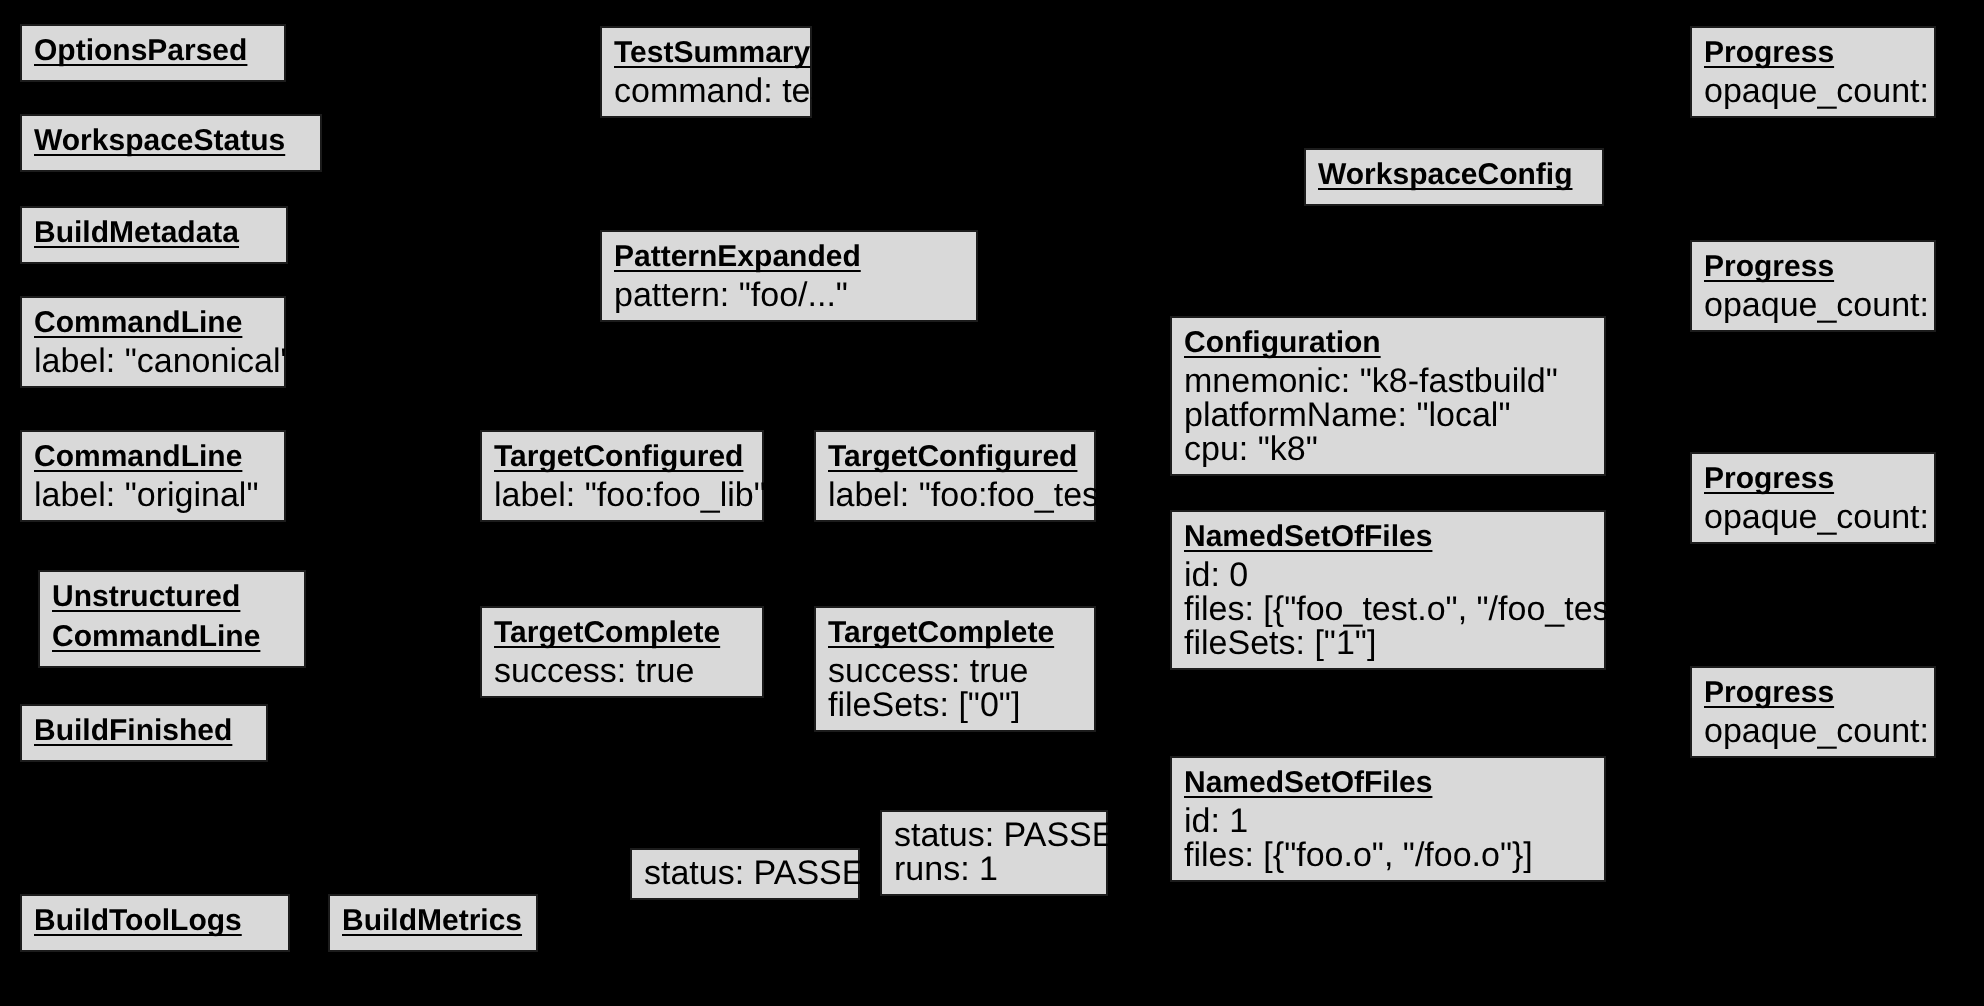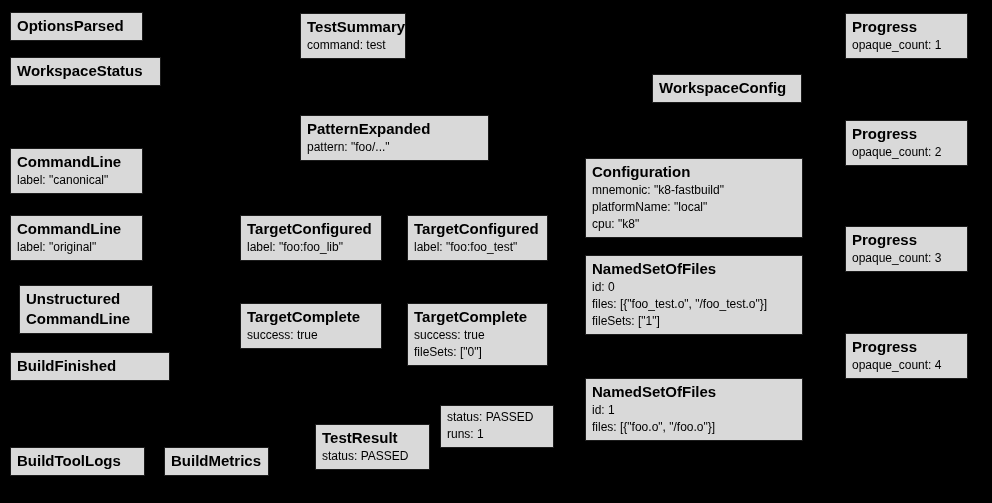--- a/index.html
+++ b/index.html
@@ -20,60 +20,64 @@
     box-sizing: border-box;
     background: var(--color-node_fill, #d9d9d9);
     border: 1px solid var(--color-node_border, #1c1c1c);
     padding: 3px 6px 4px 6px;
     color: var(--color-text, #000000);
   }
   .node .title {
     font-size: 15px;
     line-height: 20px;
     font-weight: bold;
+    text-decoration: underline;
     text-decoration-skip-ink: none;
     text-underline-offset: 2px;
     white-space: pre;
   }
   .node .details {
-    font-size: 12px;
+    font-size: 17px;
     line-height: 17px;
     white-space: pre;
   }
 </style>
 </head>
 <body>
 
 <div class="canvas">
 
   <div class="node" style="left:10px; top:12px; width:133px;">
     <div class="title">OptionsParsed</div>
   </div>
 
   <div class="node" style="left:10px; top:57px; width:151px;">
     <div class="title">WorkspaceStatus</div>
   </div>
 
+  <div class="node" style="left:10px; top:103px; width:134px;">
+    <div class="title">BuildMetadata</div>
+  </div>
 
   <div class="node" style="left:10px; top:148px; width:133px;">
     <div class="title">CommandLine</div>
     <div class="details">label: "canonical"</div>
   </div>
 
   <div class="node" style="left:10px; top:215px; width:133px;">
     <div class="title">CommandLine</div>
     <div class="details">label: "original"</div>
   </div>
 
   <div class="node" style="left:19px; top:285px; width:134px;">
     <div class="title">Unstructured
 CommandLine</div>
   </div>
 
-  <div class="node" style="left:10px; top:352px; width:160px;">
+  <div class="node" style="left:10px; top:352px; width:124px;">
     <div class="title">BuildFinished</div>
   </div>
 
   <div class="node" style="left:164px; top:447px; width:105px;">
     <div class="title">BuildMetrics</div>
   </div>
 
   <div class="node" style="left:10px; top:447px; width:135px;">
     <div class="title">BuildToolLogs</div>
   </div>
@@ -103,21 +107,20 @@
     <div class="details">success: true</div>
   </div>
 
   <div class="node" style="left:407px; top:303px; width:141px;">
     <div class="title">TargetComplete</div>
     <div class="details">success: true
 fileSets: ["0"]</div>
   </div>
 
   <div class="node" style="left:315px; top:424px; width:115px;">
-    <div class="title">TestResult</div>
     <div class="details">status: PASSED</div>
   </div>
 
   <div class="node" style="left:440px; top:405px; width:114px;">
     <div class="details">status: PASSED
 runs: 1</div>
   </div>
 
   <div class="node" style="left:652px; top:74px; width:150px;">
     <div class="title">WorkspaceConfig</div>

